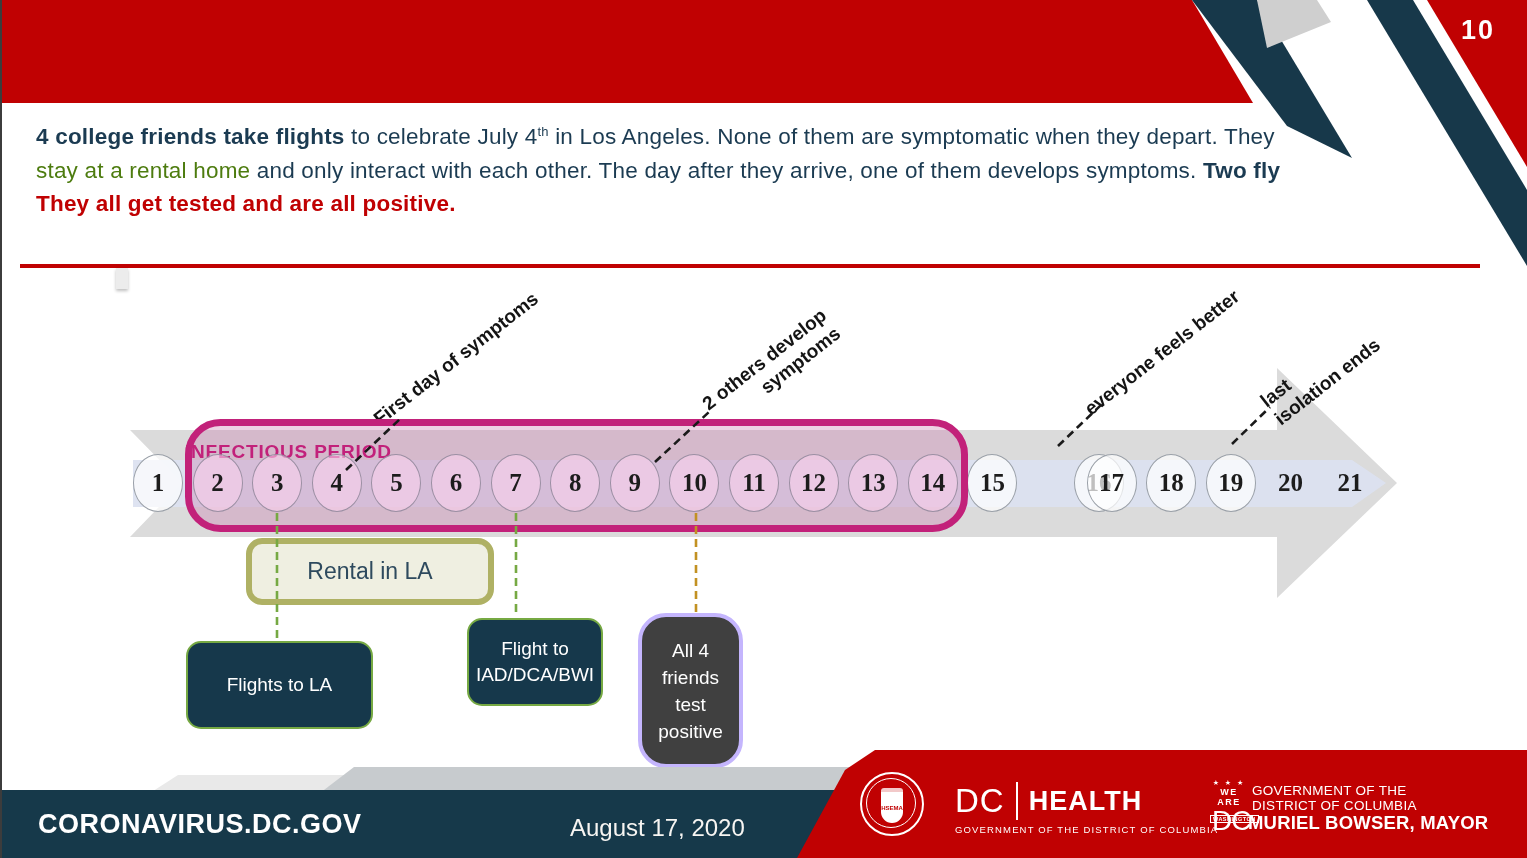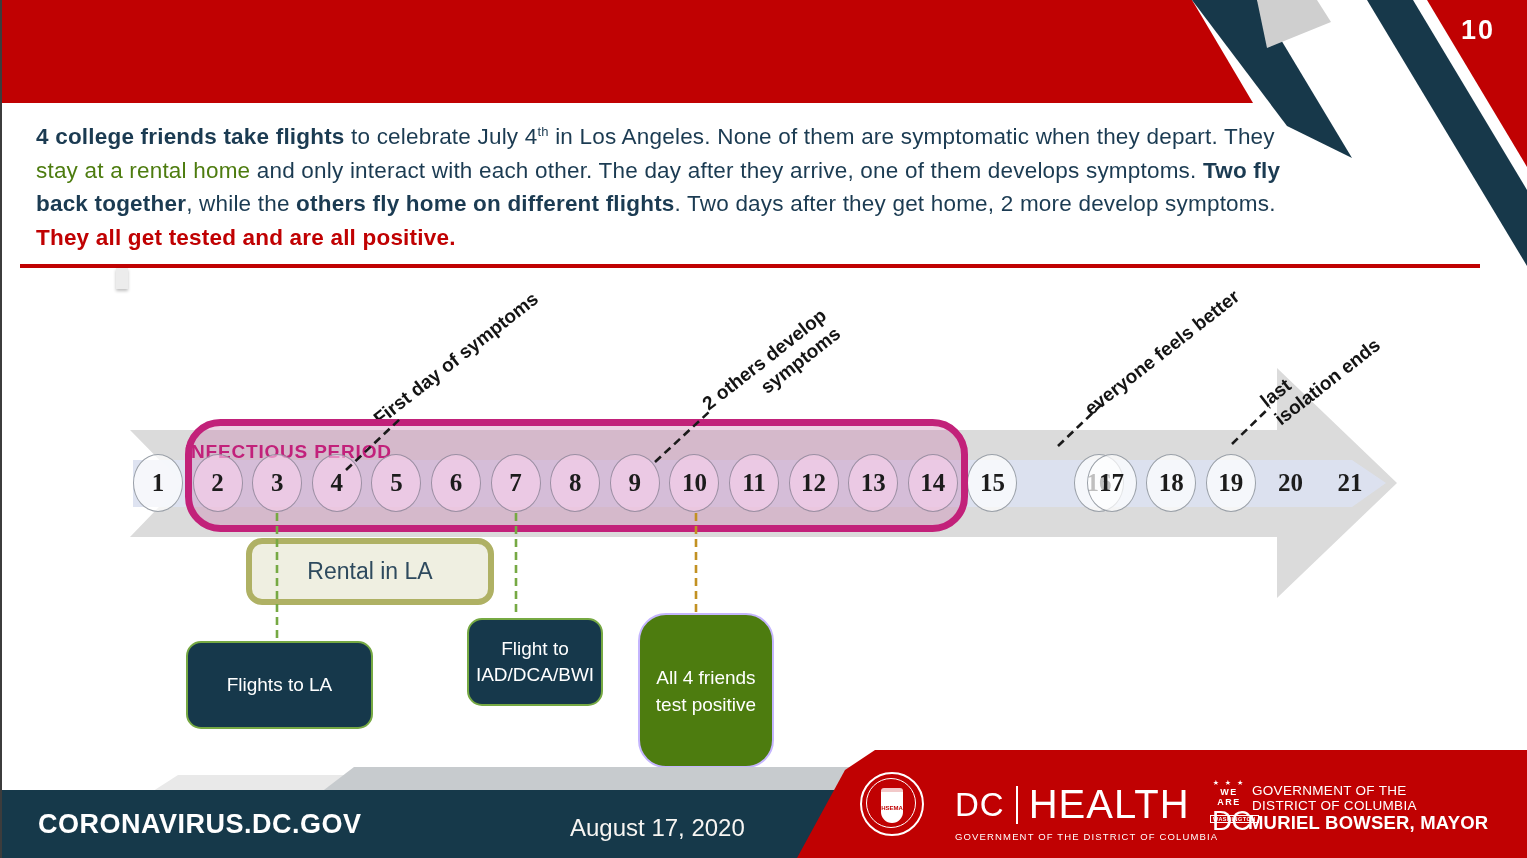--- a/index.html
+++ b/index.html
@@ -47,22 +47,22 @@
   .ann4{left:1284px;top:384px;}
 
   .box{position:absolute;display:flex;align-items:center;justify-content:center;text-align:center;
        white-space:pre-line;box-sizing:border-box;}
   .box-rental{left:246px;top:538px;width:248px;height:67px;background:#EFEFE1;
               border:6px solid #AFB164;border-radius:16px;color:#2E4A5E;font-size:23px;}
   .box-navy{background:#16384B;border:2px solid #76A943;border-radius:15px;color:#ffffff;
             font-size:19px;line-height:26px;}
   .box-flights-la{left:186px;top:641px;width:187px;height:88px;}
   .box-flight-iad{left:467px;top:618px;width:136px;height:88px;}
-  .box-positive{left:638px;top:613px;width:136px;height:155px;background:#4d7c0f;
-                border:2px solid #c4b5fd;border-radius:28px;color:#ffffff;
+  .box-positive{left:638px;top:613px;width:105px;height:155px;background:#404040;
+                border:4px solid #c4b5fd;border-radius:28px;color:#ffffff;
                 font-size:19px;line-height:27px;}
 
   
   .f-lightband{left:150px;top:775px;width:1377px;height:18px;background:#E9E9E9;
                clip-path:polygon(0 100%,28px 0,100% 0,100% 100%);}
   .f-grayband{left:320px;top:767px;width:1207px;height:26px;background:#C7CBCE;
               clip-path:polygon(0 100%,34px 0,100% 0,100% 100%);}
   .f-navy{left:0;top:790px;width:1527px;height:68px;background:#16394A;}
   .f-red{left:797px;top:750px;width:730px;height:108px;background:#C00102;
          clip-path:polygon(78px 0,100% 0,100% 100%,0 100%,48px 20px);}
@@ -74,21 +74,21 @@
   .seal-inner{position:absolute;left:4px;top:4px;width:50px;height:50px;border:1px solid #ffffff;
               border-radius:50%;box-sizing:border-box;}
   .seal-shield{position:absolute;left:19px;top:14px;width:22px;height:31px;background:#ffffff;
                border-radius:3px 3px 11px 11px;display:flex;align-items:center;justify-content:center;
                color:#C00102;font-size:6px;font-weight:bold;border-top:4px solid #f2c9c9;}
 
   .dch{left:955px;top:782px;color:#ffffff;}
   .dch-row{display:flex;align-items:center;gap:11px;}
   .dch-dc{font-size:33px;font-weight:500;letter-spacing:1px;}
   .dch-bar{width:2px;height:38px;background:#ffffff;}
-  .dch-health{font-size:40px;font-weight:normal;letter-spacing:1px;}
+  .dch-health{font-size:27px;font-weight:bold;letter-spacing:1px;}
   .dch-tag{font-size:9.5px;letter-spacing:1.15px;margin-top:4px;}
 
   .mayor{left:1210px;top:779px;color:#ffffff;width:290px;height:70px;}
   .m-badge{position:absolute;left:0;top:0;width:38px;text-align:center;}
   .m-stars{font-size:7px;letter-spacing:2px;}
   .m-weare{font-size:9px;font-weight:bold;letter-spacing:1.5px;}
   .m-wash{display:inline-block;font-size:5.5px;font-weight:bold;border:1px solid #ffffff;
           padding:0 2px;letter-spacing:.5px;margin-top:1px;}
   .m-dc{position:absolute;left:2px;top:26px;font-size:28px;letter-spacing:-1px;}
   .m-line1{position:absolute;left:42px;top:4px;font-size:13.5px;letter-spacing:.3px;}
@@ -105,21 +105,20 @@
     <polygon points="1192,0 1257,0 1352,158 1287,126" fill="#17384A"></polygon>
     <polygon points="1257,0 1317,0 1331,22 1267,48" fill="#CFCFCF"></polygon>
     <polygon points="1367,0 1413,0 1527,190 1527,266" fill="#17384A"></polygon>
     <polygon points="1427,0 1527,0 1527,167" fill="#C00102"></polygon>
   </svg>
   <div class="abs page-num">10</div>
 
   <div class="abs intro">
     <div class="line"><span class="seg-b">4 college friends take flights</span><span class="seg-p"> to celebrate July 4</span><sup class="seg-sup">th</sup><span class="seg-p"> in Los Angeles. None of them are symptomatic when they depart. They</span></div>
     <div class="line"><span class="seg-g">stay at a rental home</span><span class="seg-p"> and only interact with each other. The day after they arrive, one of them develops symptoms. </span><span class="seg-b">Two fly</span></div>
-    <div class="line"><span class="seg-b">back together</span><span class="seg-p">, while the </span><span class="seg-b">others fly home on different flights</span><span class="seg-p">. Two days after they get home, 2 more develop symptoms.</span></div>
     <div class="line"><span class="seg-r">They all get tested and are all positive.</span></div>
   </div>
   <div class="abs divider"></div>
   <div class="abs artifact"></div>
 
   <svg class="abs layer" viewBox="0 0 1527 858">
     <path d="M130,430 L1277,430 L1277,368 L1397,483 L1277,598 L1277,537 L130,537 L182,483 Z" fill="#DBDBDB"></path>
     <path d="M133,460 L1352,460 L1386,483 L1352,507 L133,507 Z" fill="#DCE2F0" opacity="0.95"></path>
   </svg>
 

